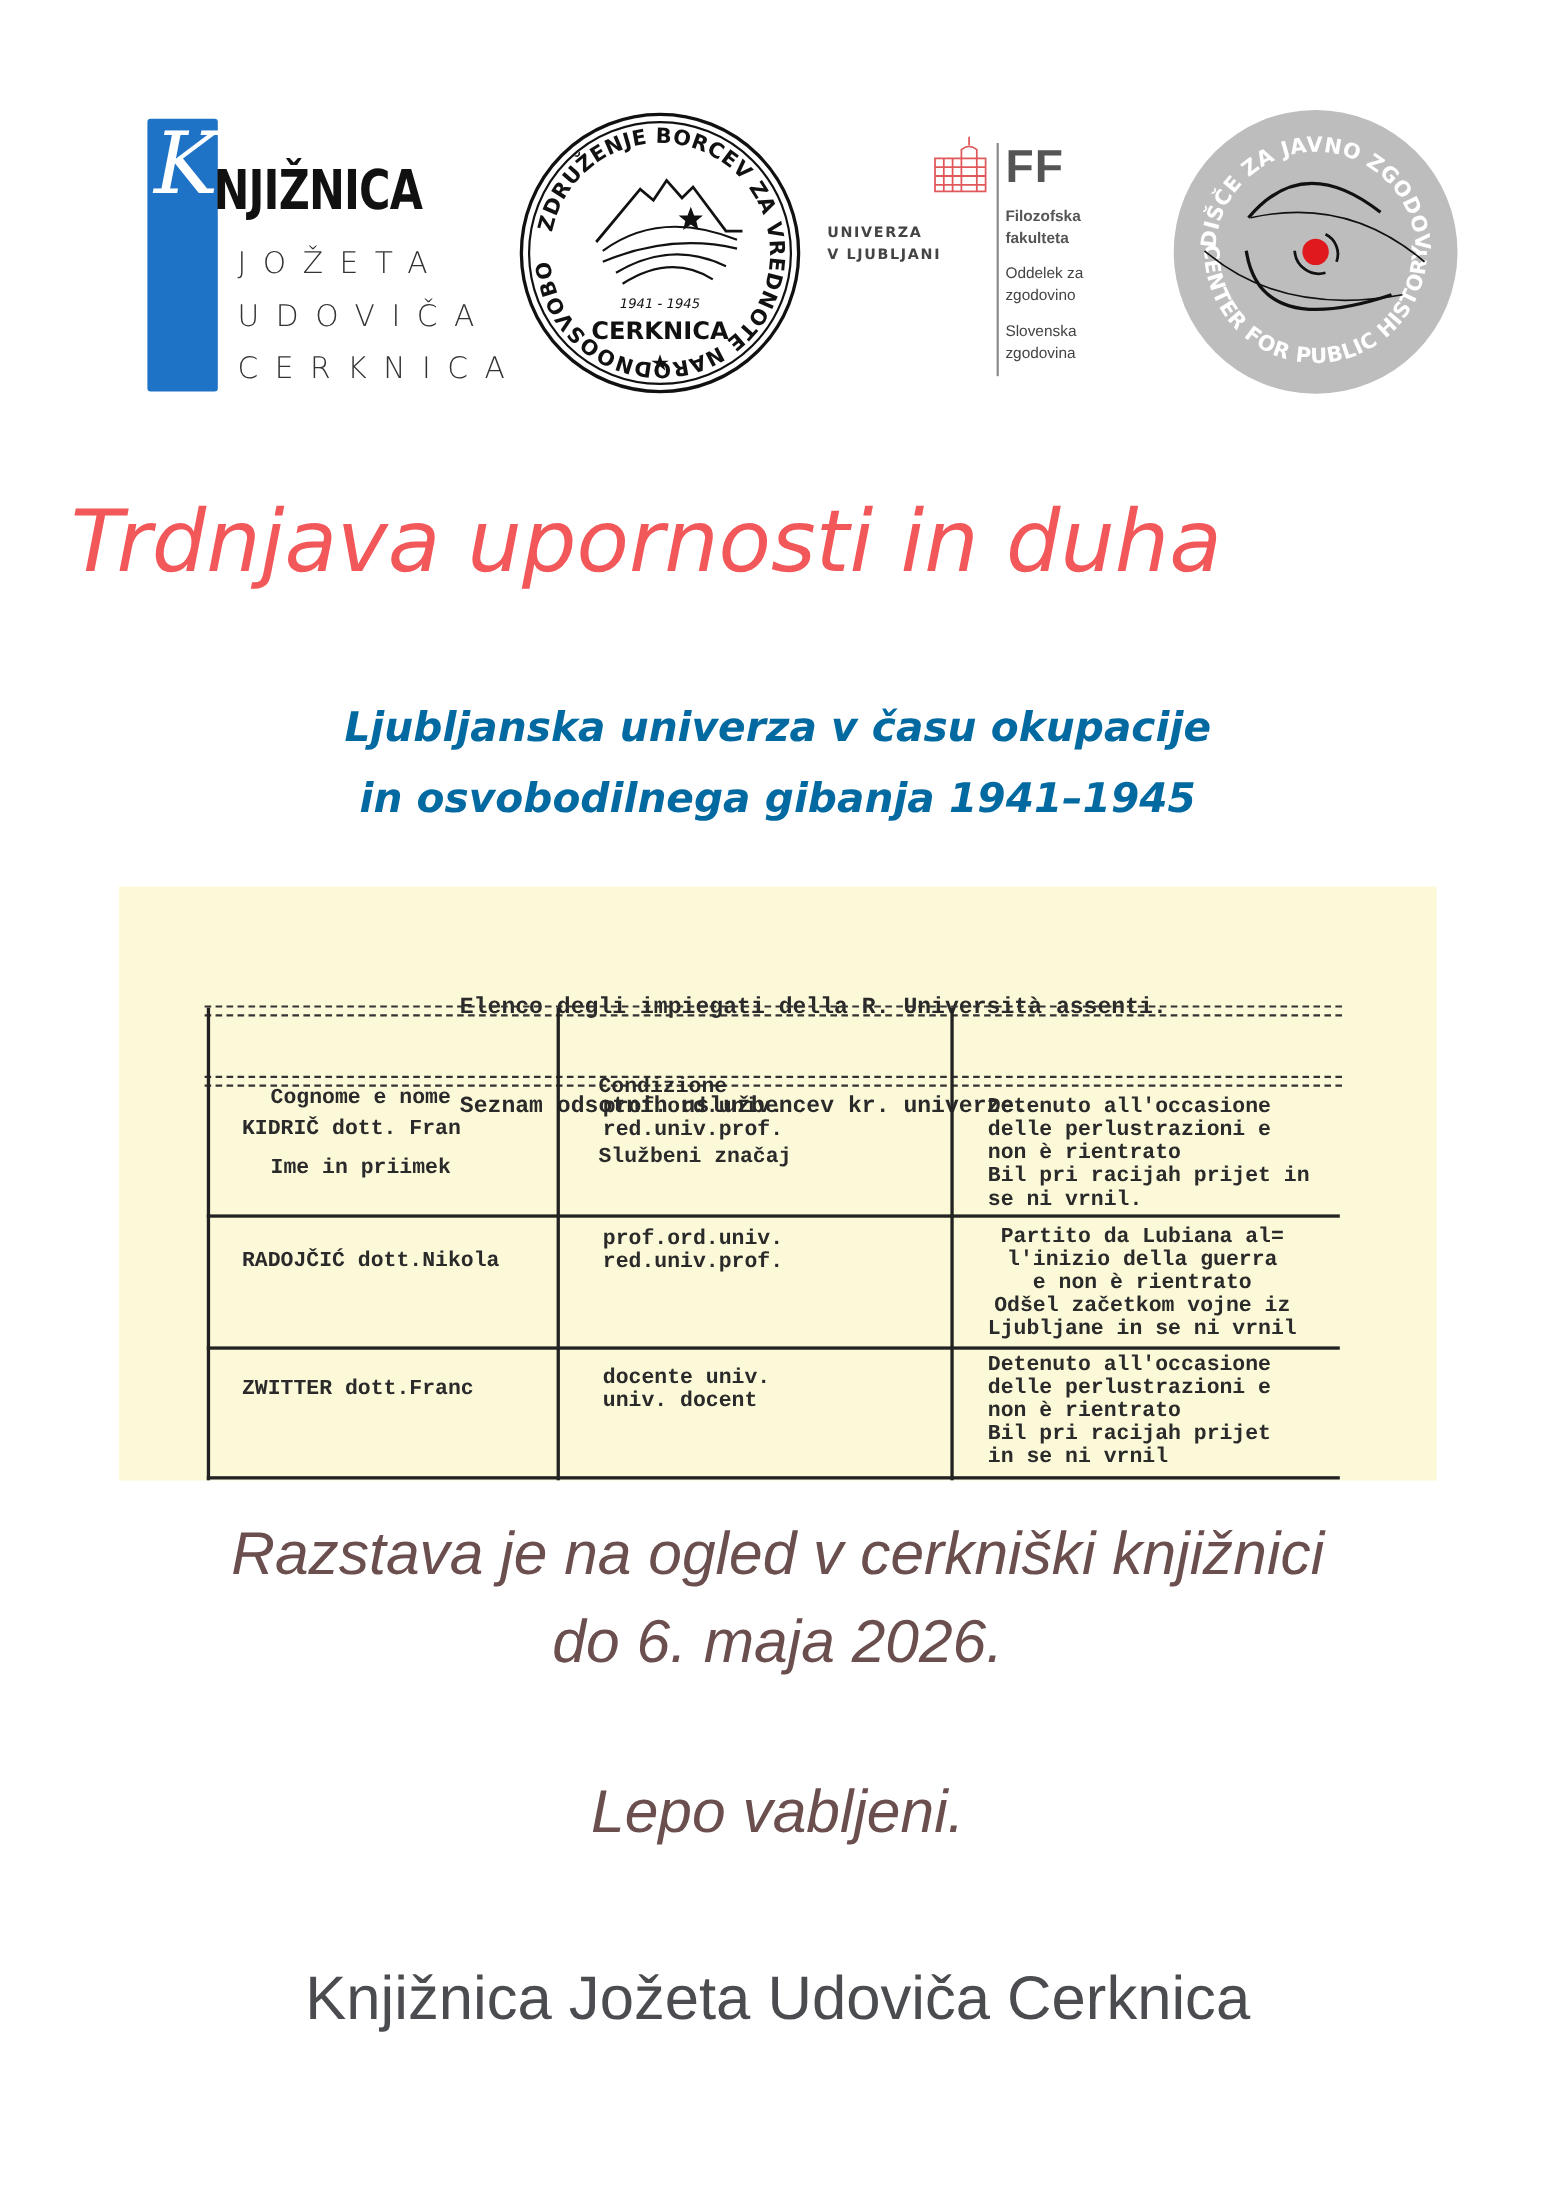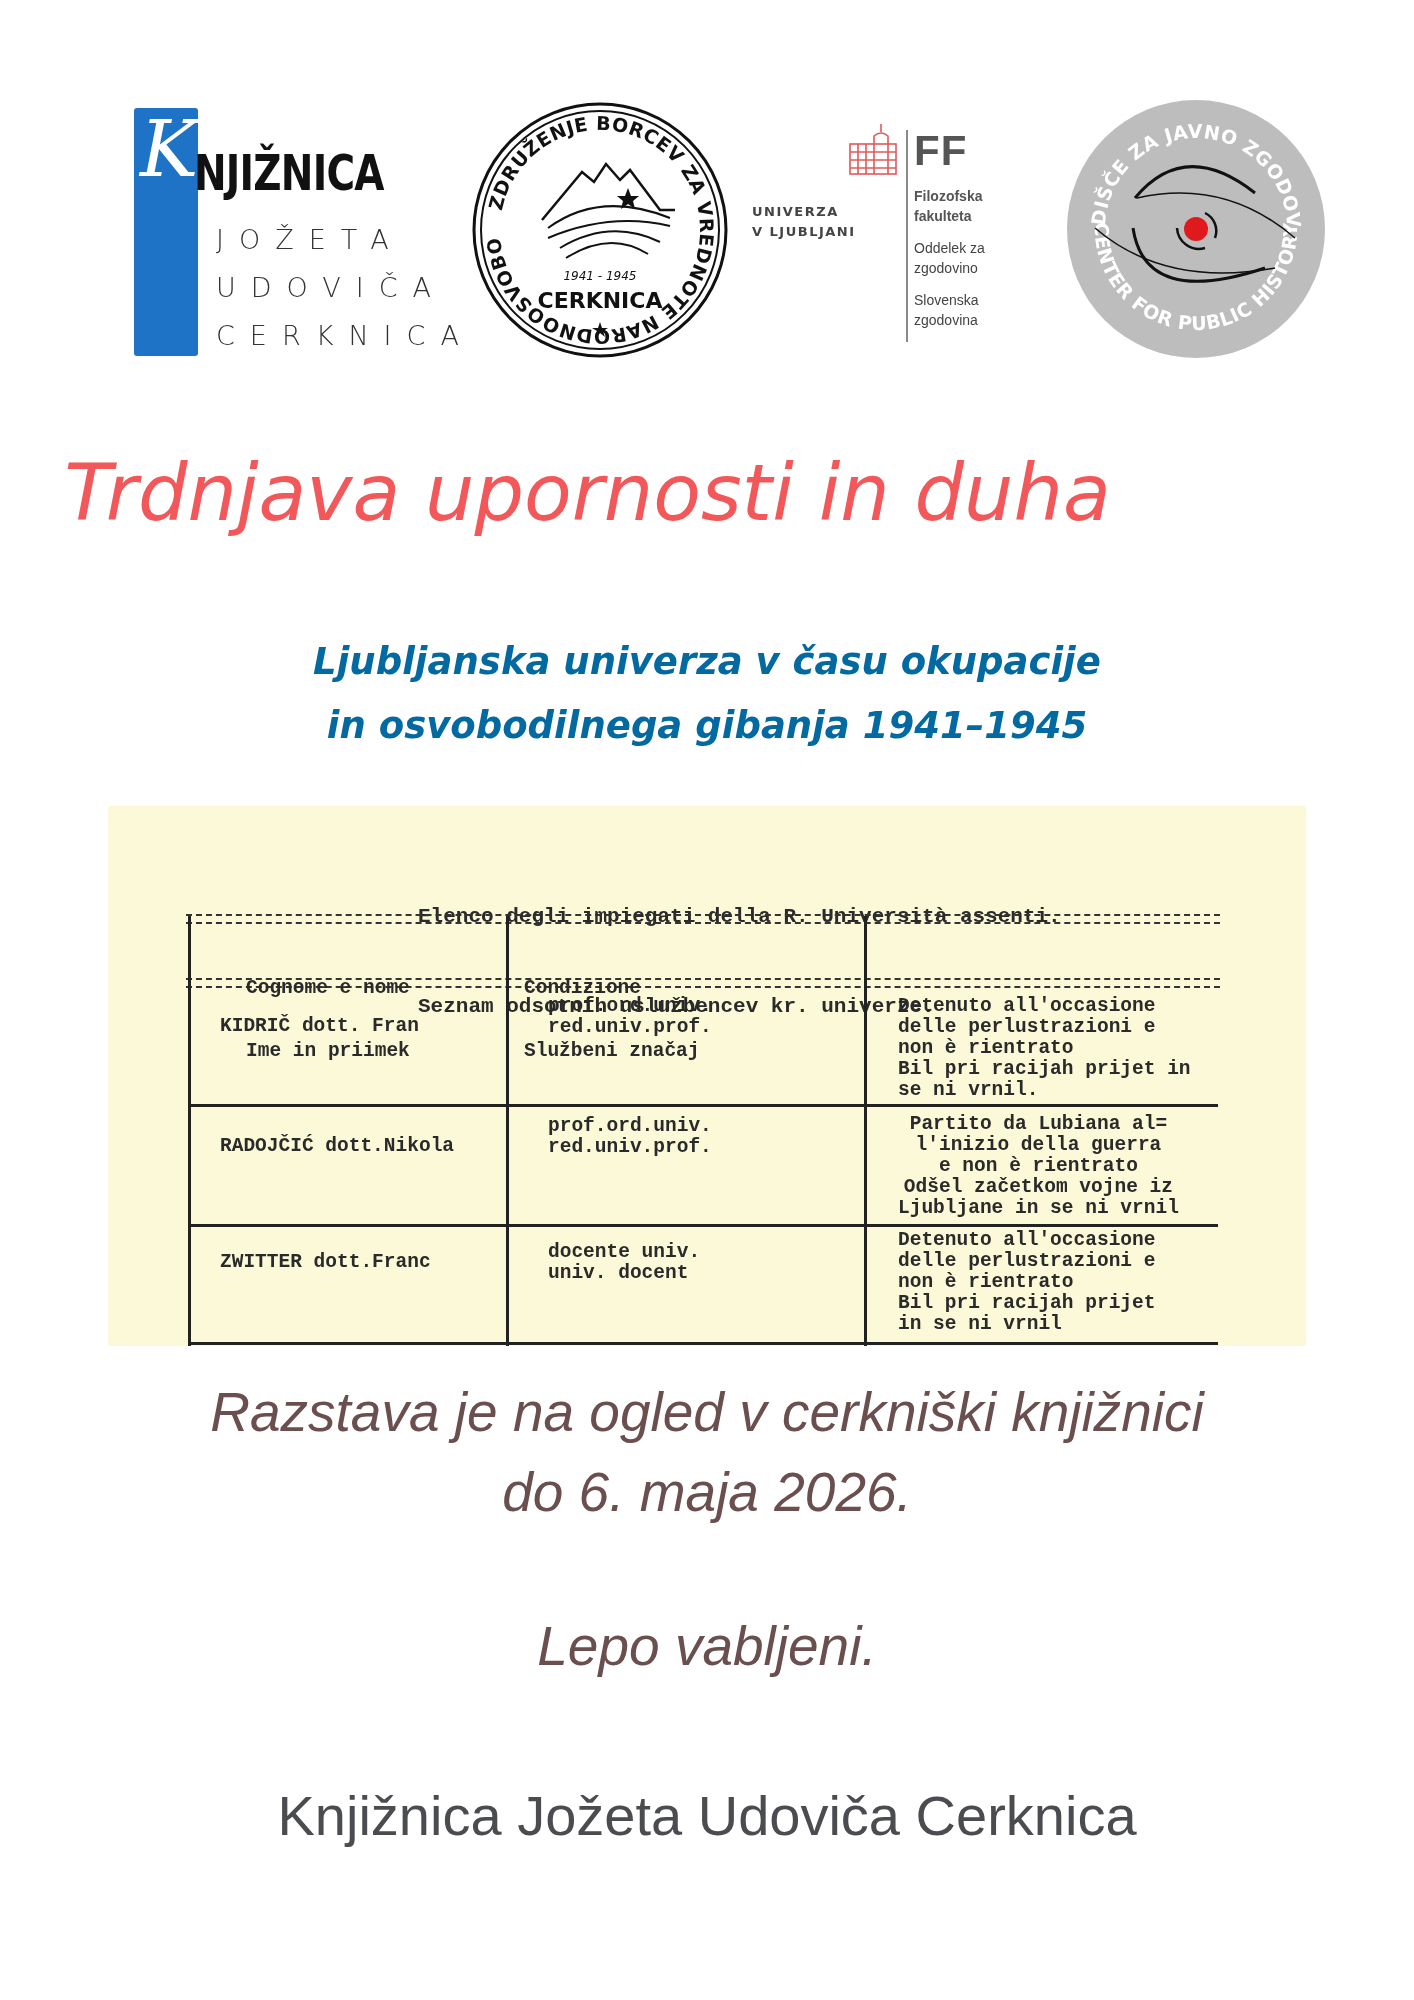--- a/index.html
+++ b/index.html
@@ -152,25 +152,25 @@
 
   <div class="dbl" style="left:78px; top:108px; width:1034px;"></div>
   <div class="dbl" style="left:78px; top:172px; width:1034px;"></div>
   <div class="vline" style="left:80px; top:110px; height:430px;"></div>
   <div class="vline" style="left:398px; top:110px; height:430px;"></div>
   <div class="vline" style="left:756px; top:110px; height:430px;"></div>
   <div class="hline" style="left:80px; top:298px; width:1030px;"></div>
   <div class="hline" style="left:80px; top:418px; width:1030px;"></div>
   <div class="hline" style="left:80px; top:536px; width:1030px;"></div>
 
-  <div class="cell" style="left:138px; top:130px;">
+  <div class="cell" style="left:138px; top:140px;">
     <div>Cognome e nome</div>
     <div>Ime in priimek</div>
   </div>
-  <div class="cell" style="left:416px; top:130px;">
+  <div class="cell" style="left:436px; top:130px;">
     <div>Condizione</div>
     <div>Službeni značaj</div>
   </div>
 
   <div class="cell" style="left:112px; top:210px;">KIDRIČ dott. Fran</div>
   <div class="cell" style="left:440px; top:190px;">prof.ord.univ.
 red.univ.prof.</div>
   <div class="cell" style="left:790px; top:190px;">Detenuto all'occasione
 delle perlustrazioni e
 non è rientrato

